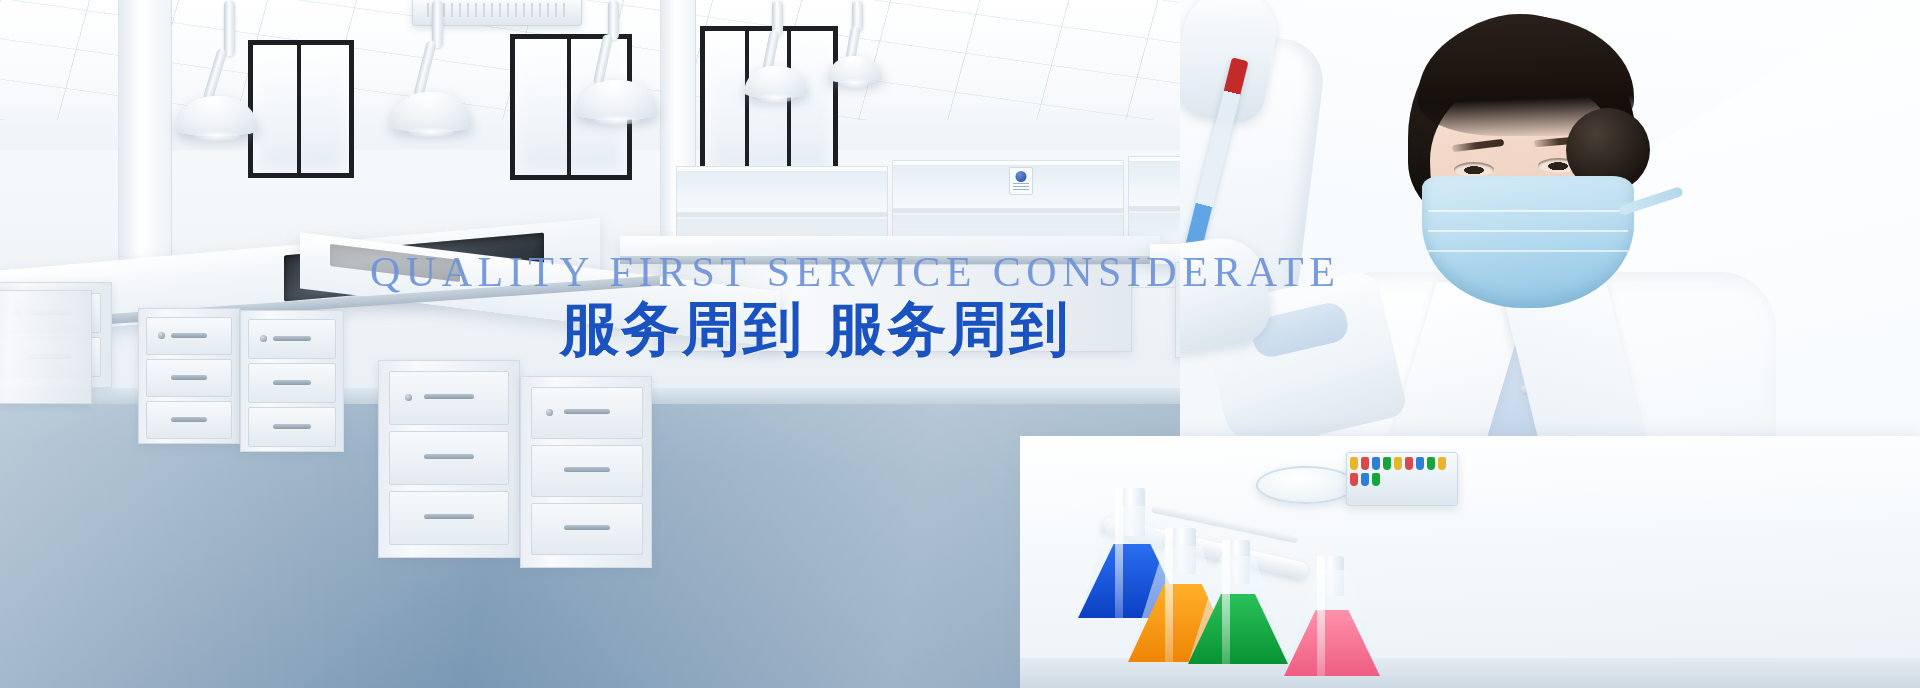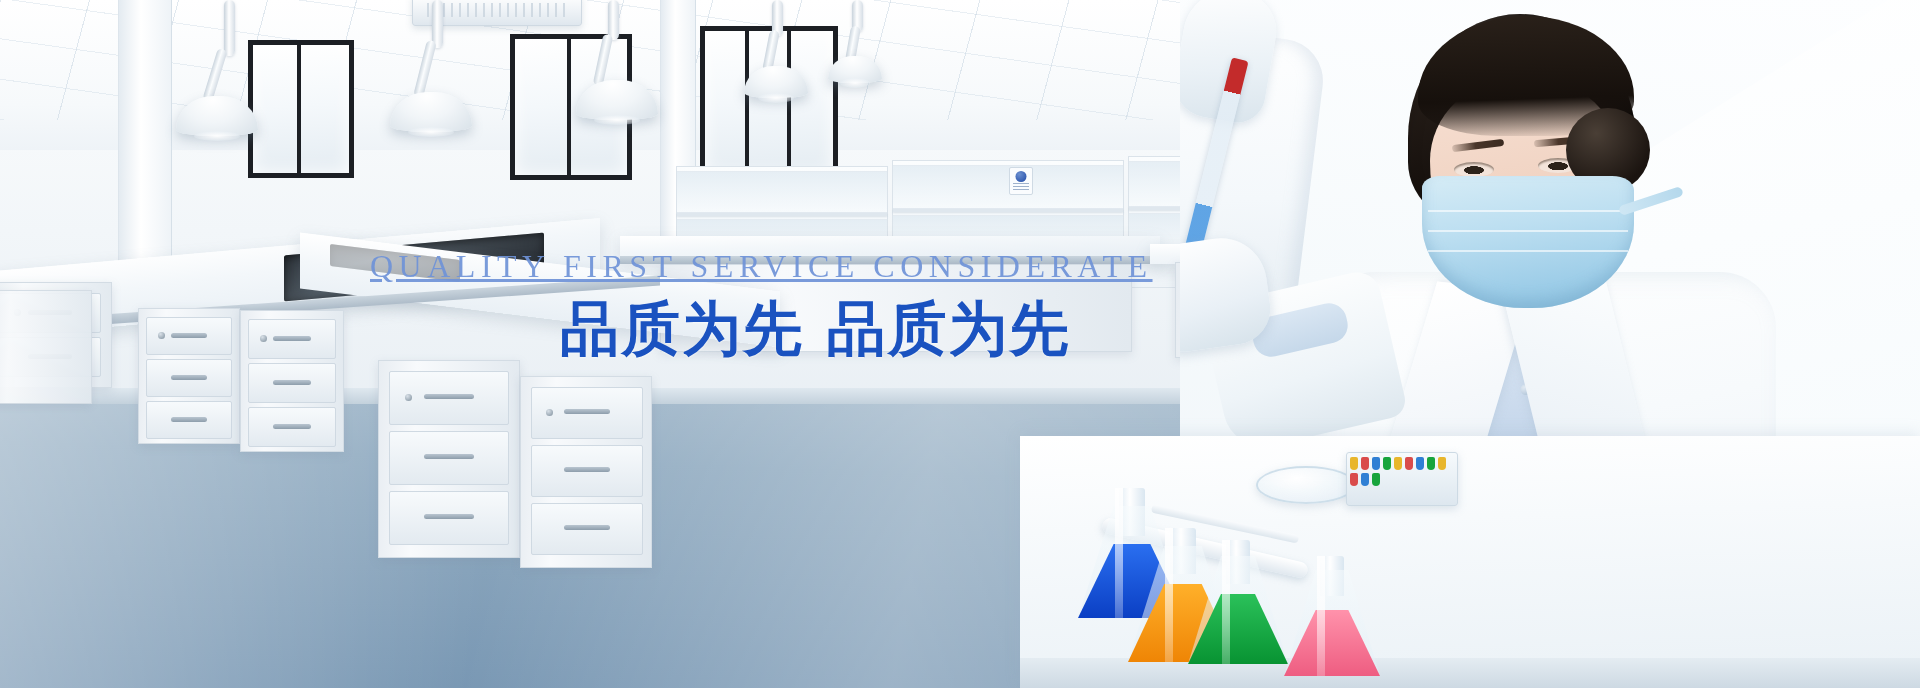--- a/index.html
+++ b/index.html
@@ -366,27 +366,26 @@
   .tip{width:8px;height:13px;border-radius:2px 2px 4px 4px;}
 
   
   .text-block{
     position:absolute;left:0;top:0;width:1920px;height:688px;
     pointer-events:none;
   }
   .eyebrow{
     position:absolute;left:370px;top:248px;width:660px;
     font-family:"Liberation Serif","DejaVu Serif",serif;
-    font-size:32px;
+    font-size:42px;
     letter-spacing:5.5px;
     color:#6f93d8;
     opacity:.92;
     white-space:nowrap;
     text-align:right;
-    text-decoration:underline;
   }
   .headline{
     position:absolute;left:560px;top:290px;
     font-family:"DejaVu Sans","Liberation Sans",sans-serif;
     font-size:59px;
     font-weight:bold;
     letter-spacing:2px;
     color:#1a52c0;
     white-space:nowrap;
     text-shadow:0 1px 2px rgba(255,255,255,.55);
@@ -644,17 +643,17 @@
     <span class="tip" style="background:#17a43c;"></span>
     <span class="tip" style="background:#e8b62c;"></span>
     <span class="tip" style="background:#d94b4b;"></span>
     <span class="tip" style="background:#2f7fd4;"></span>
     <span class="tip" style="background:#17a43c;"></span>
   </div>
 
   <div class="text-block">
     <div class="eyebrow">QUALITY FIRST SERVICE CONSIDERATE</div>
 
-    <div class="headline">品质为先 品质为先</div>
+    <div class="headline">服务周到 服务周到</div>
 
   </div>
 
 </div>
 
 </body></html>

